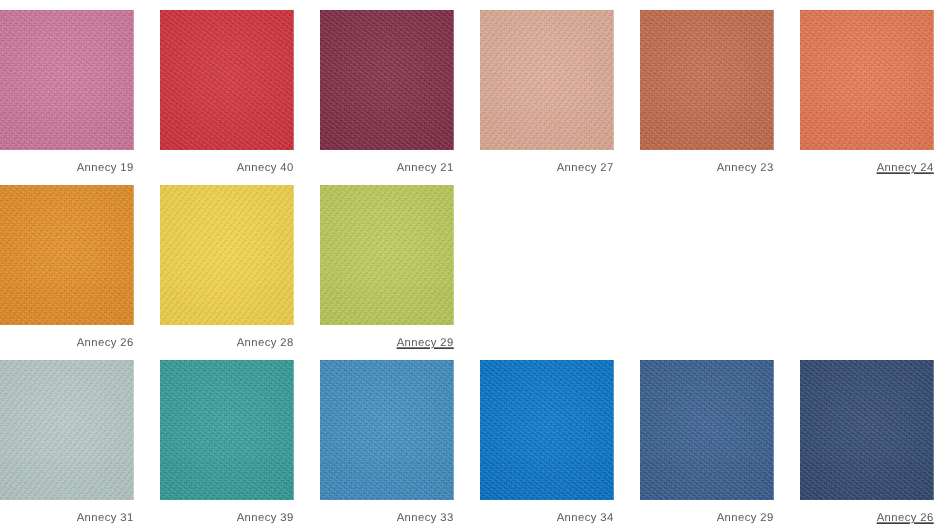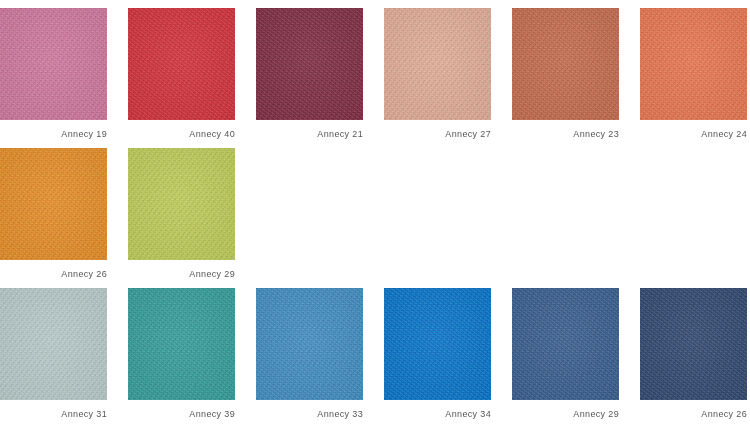--- a/index.html
+++ b/index.html
@@ -36,20 +36,21 @@
     width: 107px;
     height: 140px;
     margin-right: 21px;
     display: flex;
     flex-direction: column;
     position: relative;
     align-items: flex-end;
   }
   .swatch-cell:last-child {
     margin-right: 16px;
+    text-decoration: underline;
   }
 
   .swatch-chip {
     width: 107px;
     height: 112px;
     position: relative;
     overflow: hidden;
     background-color: #cccccc;
   }
 
@@ -136,20 +137,24 @@
       <div class="swatch-label">Annecy 24</div>
     </div>
   </div>
 
   <div class="swatch-row">
     <div class="swatch-cell">
       <div class="swatch-chip" style="background-color: rgb(224, 138, 42);"></div>
       <div class="swatch-label">Annecy 26</div>
     </div>
     <div class="swatch-cell">
+      <div class="swatch-chip" style="background-color: rgb(239, 208, 75);"></div>
+      <div class="swatch-label">Annecy 28</div>
+    </div>
+    <div class="swatch-cell">
       <div class="swatch-chip" style="background-color: rgb(185, 199, 88);"></div>
       <div class="swatch-label">Annecy 29</div>
     </div>
   </div>
 
   <div class="swatch-row">
     <div class="swatch-cell">
       <div class="swatch-chip" style="background-color: rgb(179, 197, 196);"></div>
       <div class="swatch-label">Annecy 31</div>
     </div>

